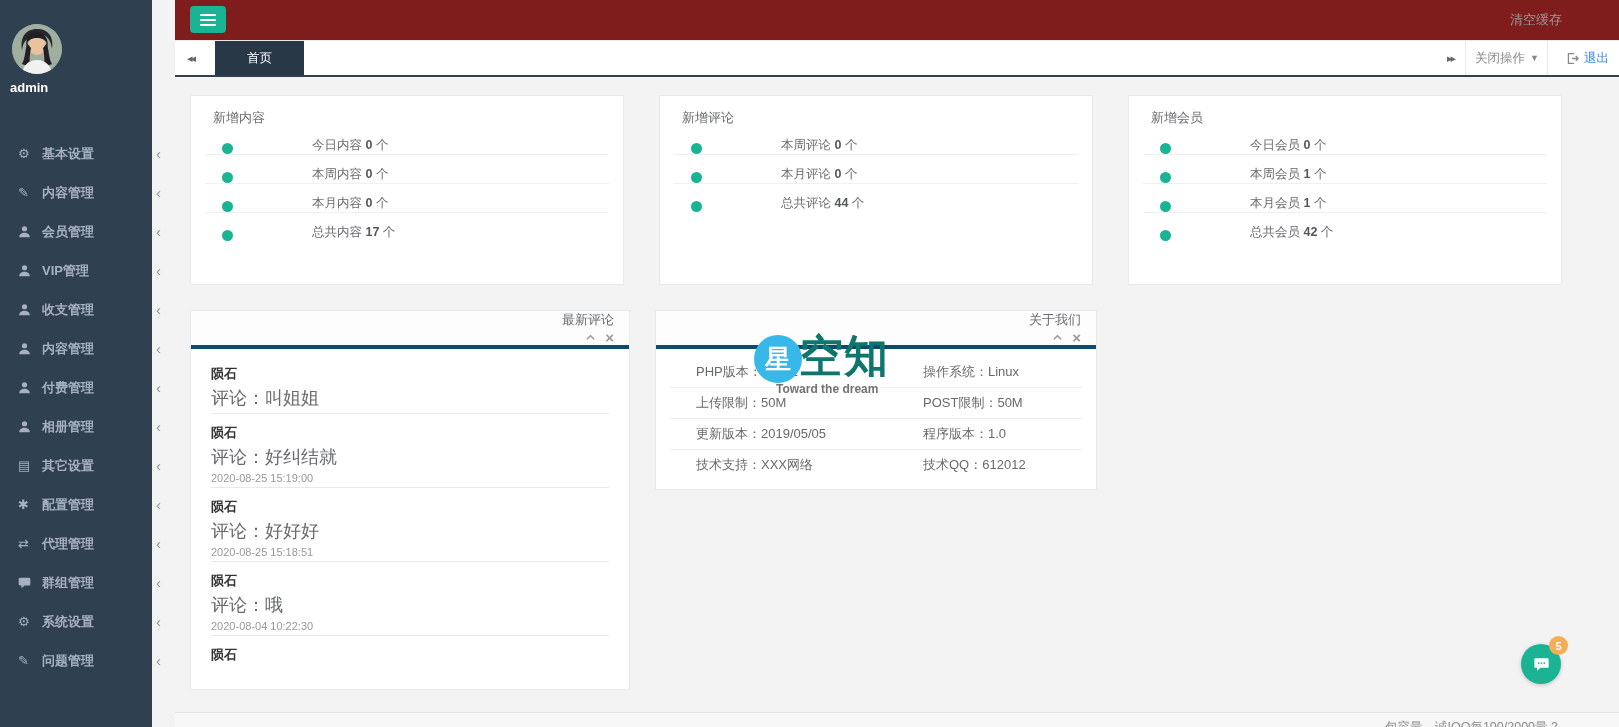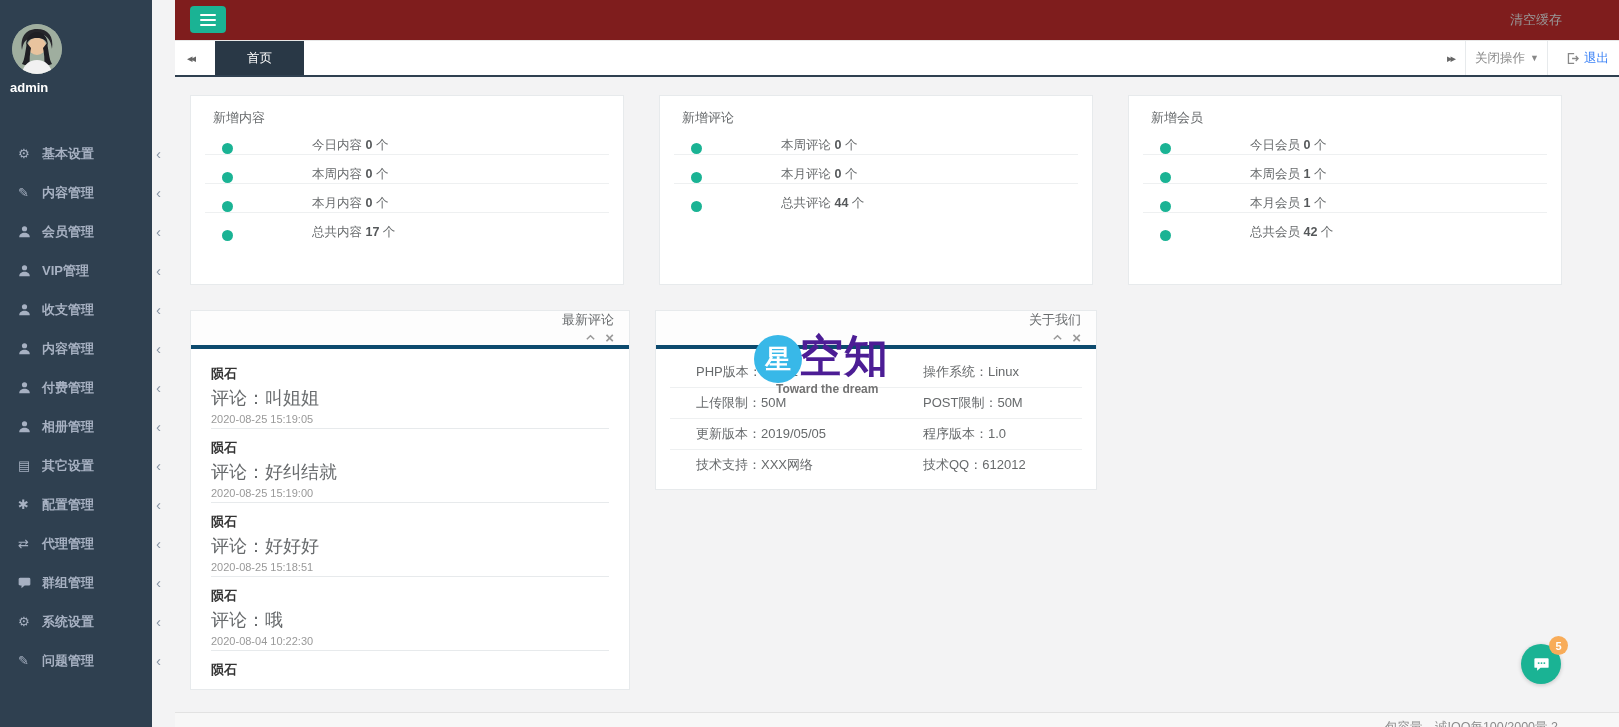--- a/index.html
+++ b/index.html
@@ -63,21 +63,21 @@
   .c-time{font-size:11px;color:#999;margin-top:3px;}
 
   .about-body{padding-top:8px;}
   .about-row{display:grid;grid-template-columns:227px 1fr;height:30px;align-items:center;margin:0 14px;border-bottom:1px solid #eef0f1;}
   .about-row:last-child{border-bottom:none;}
   .about-cell{padding-left:26px;font-size:13px;color:#676a6c;white-space:nowrap;}
 
   
   .watermark{position:absolute;left:754px;top:330px;width:190px;height:66px;pointer-events:none;z-index:6;}
   .wm-circle{position:absolute;left:0;top:5px;width:48px;height:48px;border-radius:50%;background:#38b8e8;color:#ffffff;font-size:26px;font-weight:bold;display:flex;align-items:center;justify-content:center;}
-  .wm-brand{position:absolute;left:45px;top:-2px;font-size:44px;font-weight:900;color:#4c1d95;letter-spacing:1px;line-height:56px;}
+  .wm-brand{position:absolute;left:45px;top:-2px;font-size:44px;font-weight:900;color:#0f766e;letter-spacing:1px;line-height:56px;}
   .wm-tagline{position:absolute;left:22px;top:52px;font-size:12px;font-weight:bold;color:#737373;white-space:nowrap;}
 
   
   .chat-fab{position:absolute;left:1521px;top:644px;width:40px;height:40px;border-radius:50%;background:#1ab394;display:flex;align-items:center;justify-content:center;cursor:pointer;box-shadow:0 1px 4px rgba(0,0,0,.2);z-index:8;}
   .chat-badge{position:absolute;left:1549px;top:636px;width:19px;height:19px;border-radius:50%;background:#f8ac59;color:#fff;font-size:11px;font-weight:bold;display:flex;align-items:center;justify-content:center;z-index:9;}
 
   
   .bottom-divider{position:absolute;left:175px;top:712px;width:1444px;height:1px;background:#e2e2e2;}
   .bottom-strip{position:absolute;left:175px;top:713px;width:1444px;height:14px;background:#f7f7f7;}
   .bottom-partial{position:absolute;left:1385px;top:719px;color:#8a8a8a;font-size:12.5px;white-space:nowrap;}
@@ -301,21 +301,20 @@
               <path d="M2 8l4-4 4 4" stroke="#999" stroke-width="1.6" fill="none"></path>
             </svg>
         </span>
         <span class="p-close">×</span>
       </span>
     </div>
     <div class="comments-body" id="comments-list">
         <div class="comment-item">
           <div class="c-name">陨石</div>
           <div class="c-text">评论：叫姐姐</div>
-          <div class="c-time">2020-08-25 15:19:05</div>
         </div>
         <div class="comment-item">
           <div class="c-name">陨石</div>
           <div class="c-text">评论：好纠结就</div>
           <div class="c-time">2020-08-25 15:19:00</div>
         </div>
         <div class="comment-item">
           <div class="c-name">陨石</div>
           <div class="c-text">评论：好好好</div>
           <div class="c-time">2020-08-25 15:18:51</div>

